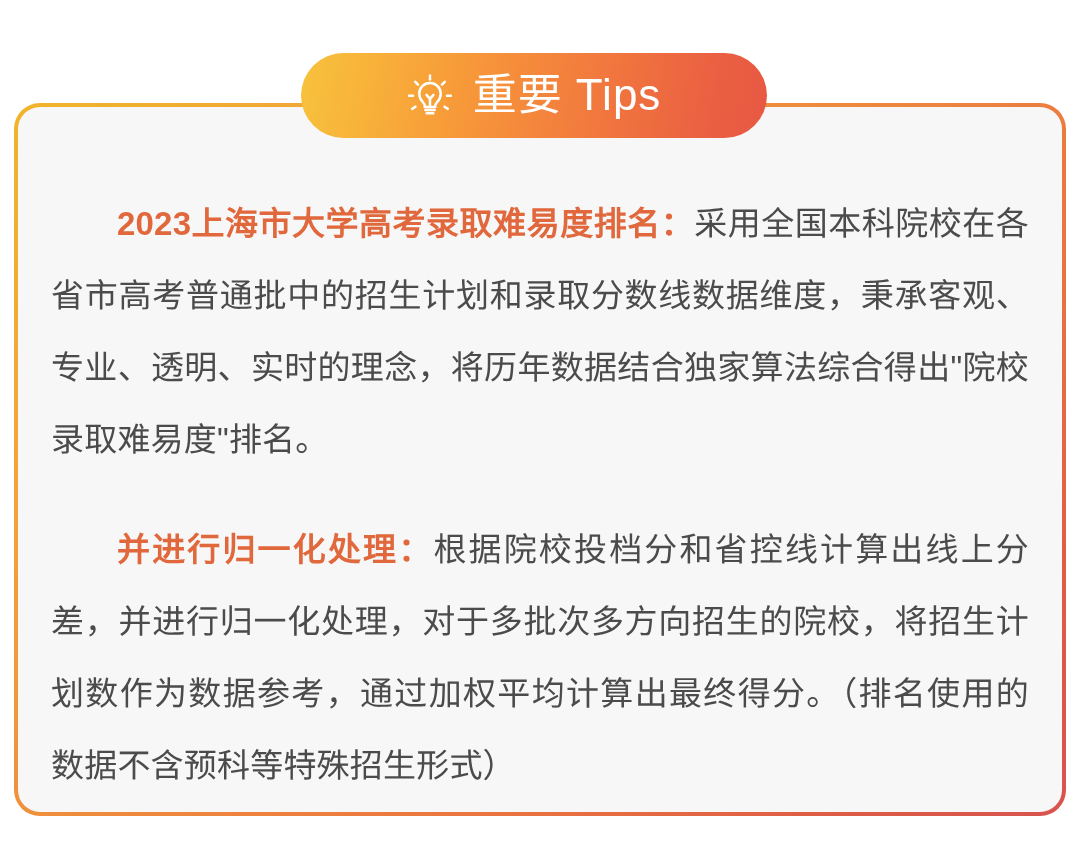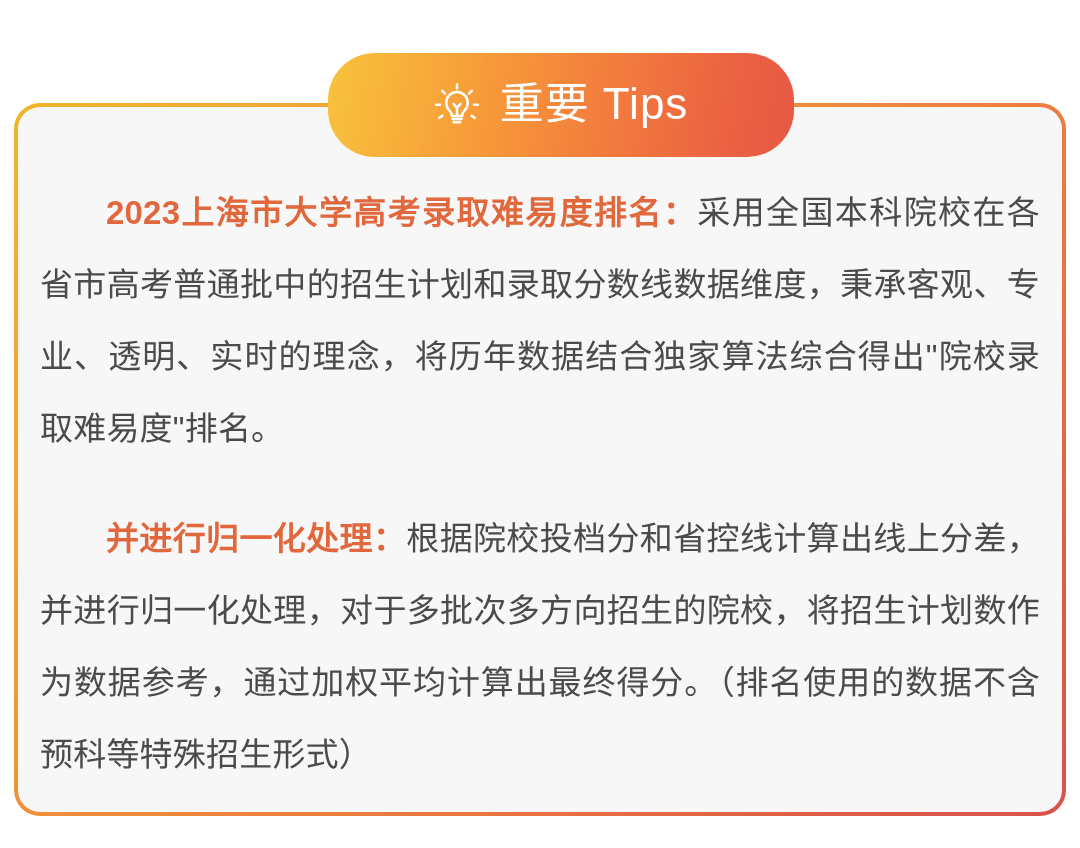--- a/index.html
+++ b/index.html
@@ -48,24 +48,24 @@
   .tips-card-inner {
     position: absolute;
     inset: 0;
     border-radius: 22px;
     overflow: hidden;
   }
 
   
   .tips-badge {
     position: absolute;
-    left: 328px;
+    left: 301px;
     top: 53px;
     width: 466px;
-    height: 104px;
+    height: 85px;
     border-radius: 47px;
     background: linear-gradient(100deg,
       #f7c23c 0%,
       #f8b33a 14%,
       #f79a39 34%,
       #f4853c 52%,
       #ef6f3f 72%,
       #ea5f42 88%,
       #e75843 100%);
     display: flex;
@@ -95,21 +95,21 @@
 
   
   .tips-body {
     position: absolute;
     left: 22px;
     top: 70px;
     right: 22px;
   }
 
   .tips-para {
-    margin: 0;
+    margin: 11px;
     color: #4b4b4b;
     font-size: 33px;
     line-height: 72px;
     text-indent: 66px;
     text-align: justify;
     text-justify: inter-character;
     letter-spacing: 0.2px;
   }
 
   .tips-para + .tips-para {

